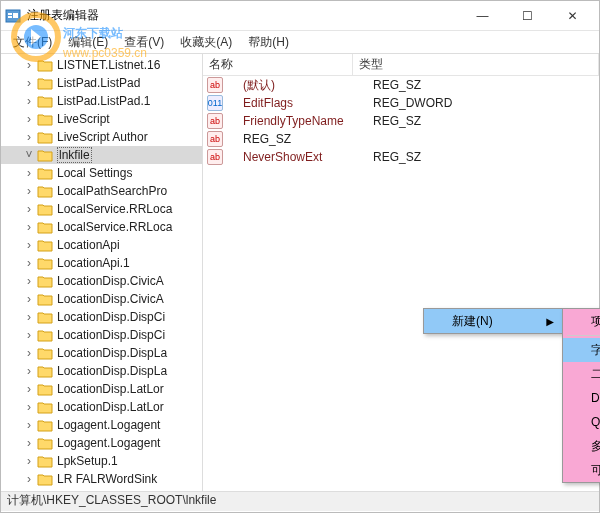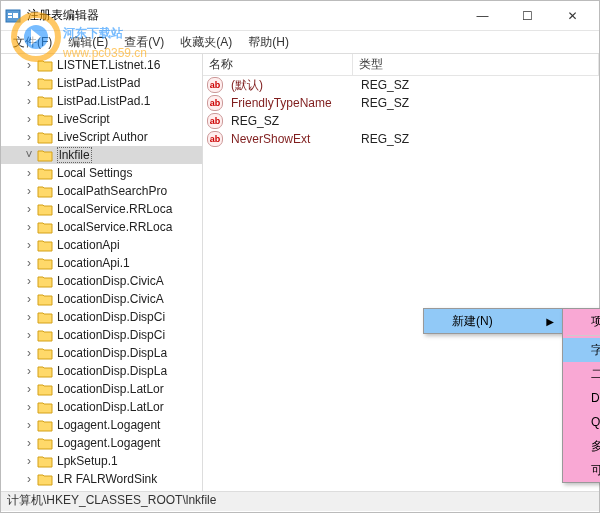--- a/index.html
+++ b/index.html
@@ -20,21 +20,21 @@
 .tree-item .folder{width:16px;height:14px;margin-right:4px;display:inline-flex}
 .tree-item.selected{background:#d9d9d9}
 .tree-item.selected .label{border:1px dotted #666;padding:0 1px}
 .folder svg{width:16px;height:14px}
 .listpane{flex:1;background:#fff;position:relative}
 .list-head{display:flex;height:22px;border-bottom:1px solid #e5e5e5;align-items:flex-start}
 .list-head .col{padding:0 6px;color:#333;border-right:1px solid #e5e5e5;height:100%;display:flex;align-items:center}
 .list-row{display:flex;align-items:center;height:18px;padding-left:4px}
 .list-row.selected{background:transparent}
 .list-row.selected .nm{border:1px dotted #555;background:#eee;padding:0 1px}
-.val-icon{width:16px;height:16px;margin-right:8px;display:inline-flex;align-items:center;justify-content:center;font-size:9px;font-weight:bold;border:1px solid;border-radius:7px}
+.val-icon{width:16px;height:16px;margin-right:20px;display:inline-flex;align-items:center;justify-content:center;font-size:9px;font-weight:normal;border:1px solid;border-radius:2px}
 .val-icon.str{color:#c00;border-color:#c99;background:#fee}
 .val-icon.bin{color:#06c;border-color:#9bd;background:#eef}
 .nm{min-width:130px;color:#7f1d1d}
 .tp{color:#222}
 .statusbar{height:20px;border-top:1px solid #ddd;display:flex;align-items:flex-start;padding:0 6px;background:#f0f0f0;color:#333}
 .ctx-menu{position:absolute;background:#f9a8d4;border:1px solid #999;box-shadow:2px 2px 4px rgba(0,0,0,0.25);z-index:100}
 .ctx-row{display:flex;align-items:center;height:24px;padding:0 28px 0 28px;position:relative;white-space:nowrap}
 .ctx-row.hl{background:#91c9f7}
 .ctx-arrow{position:absolute;right:8px;font-size:10px}
 .ctx1{left:220px;top:254px;width:140px}
@@ -305,20 +305,25 @@
         <div class="col" style="width:150px">名称</div>
         <div class="col" style="flex:1">类型</div>
       </div>
       <div id="listrows">
           <div class="list-row">
             <span class="val-icon str">ab</span>
             <span class="nm">(默认)</span>
             <span class="tp">REG_SZ</span>
           </div>
           <div class="list-row">
+            <span class="val-icon bin">011</span>
+            <span class="nm">EditFlags</span>
+            <span class="tp">REG_DWORD</span>
+          </div>
+          <div class="list-row">
             <span class="val-icon str">ab</span>
             <span class="nm">FriendlyTypeName</span>
             <span class="tp">REG_SZ</span>
           </div>
           <div class="list-row selected">
             <span class="val-icon str">ab</span>
             <span class="tp">REG_SZ</span>
           </div>
           <div class="list-row">
             <span class="val-icon str">ab</span>

